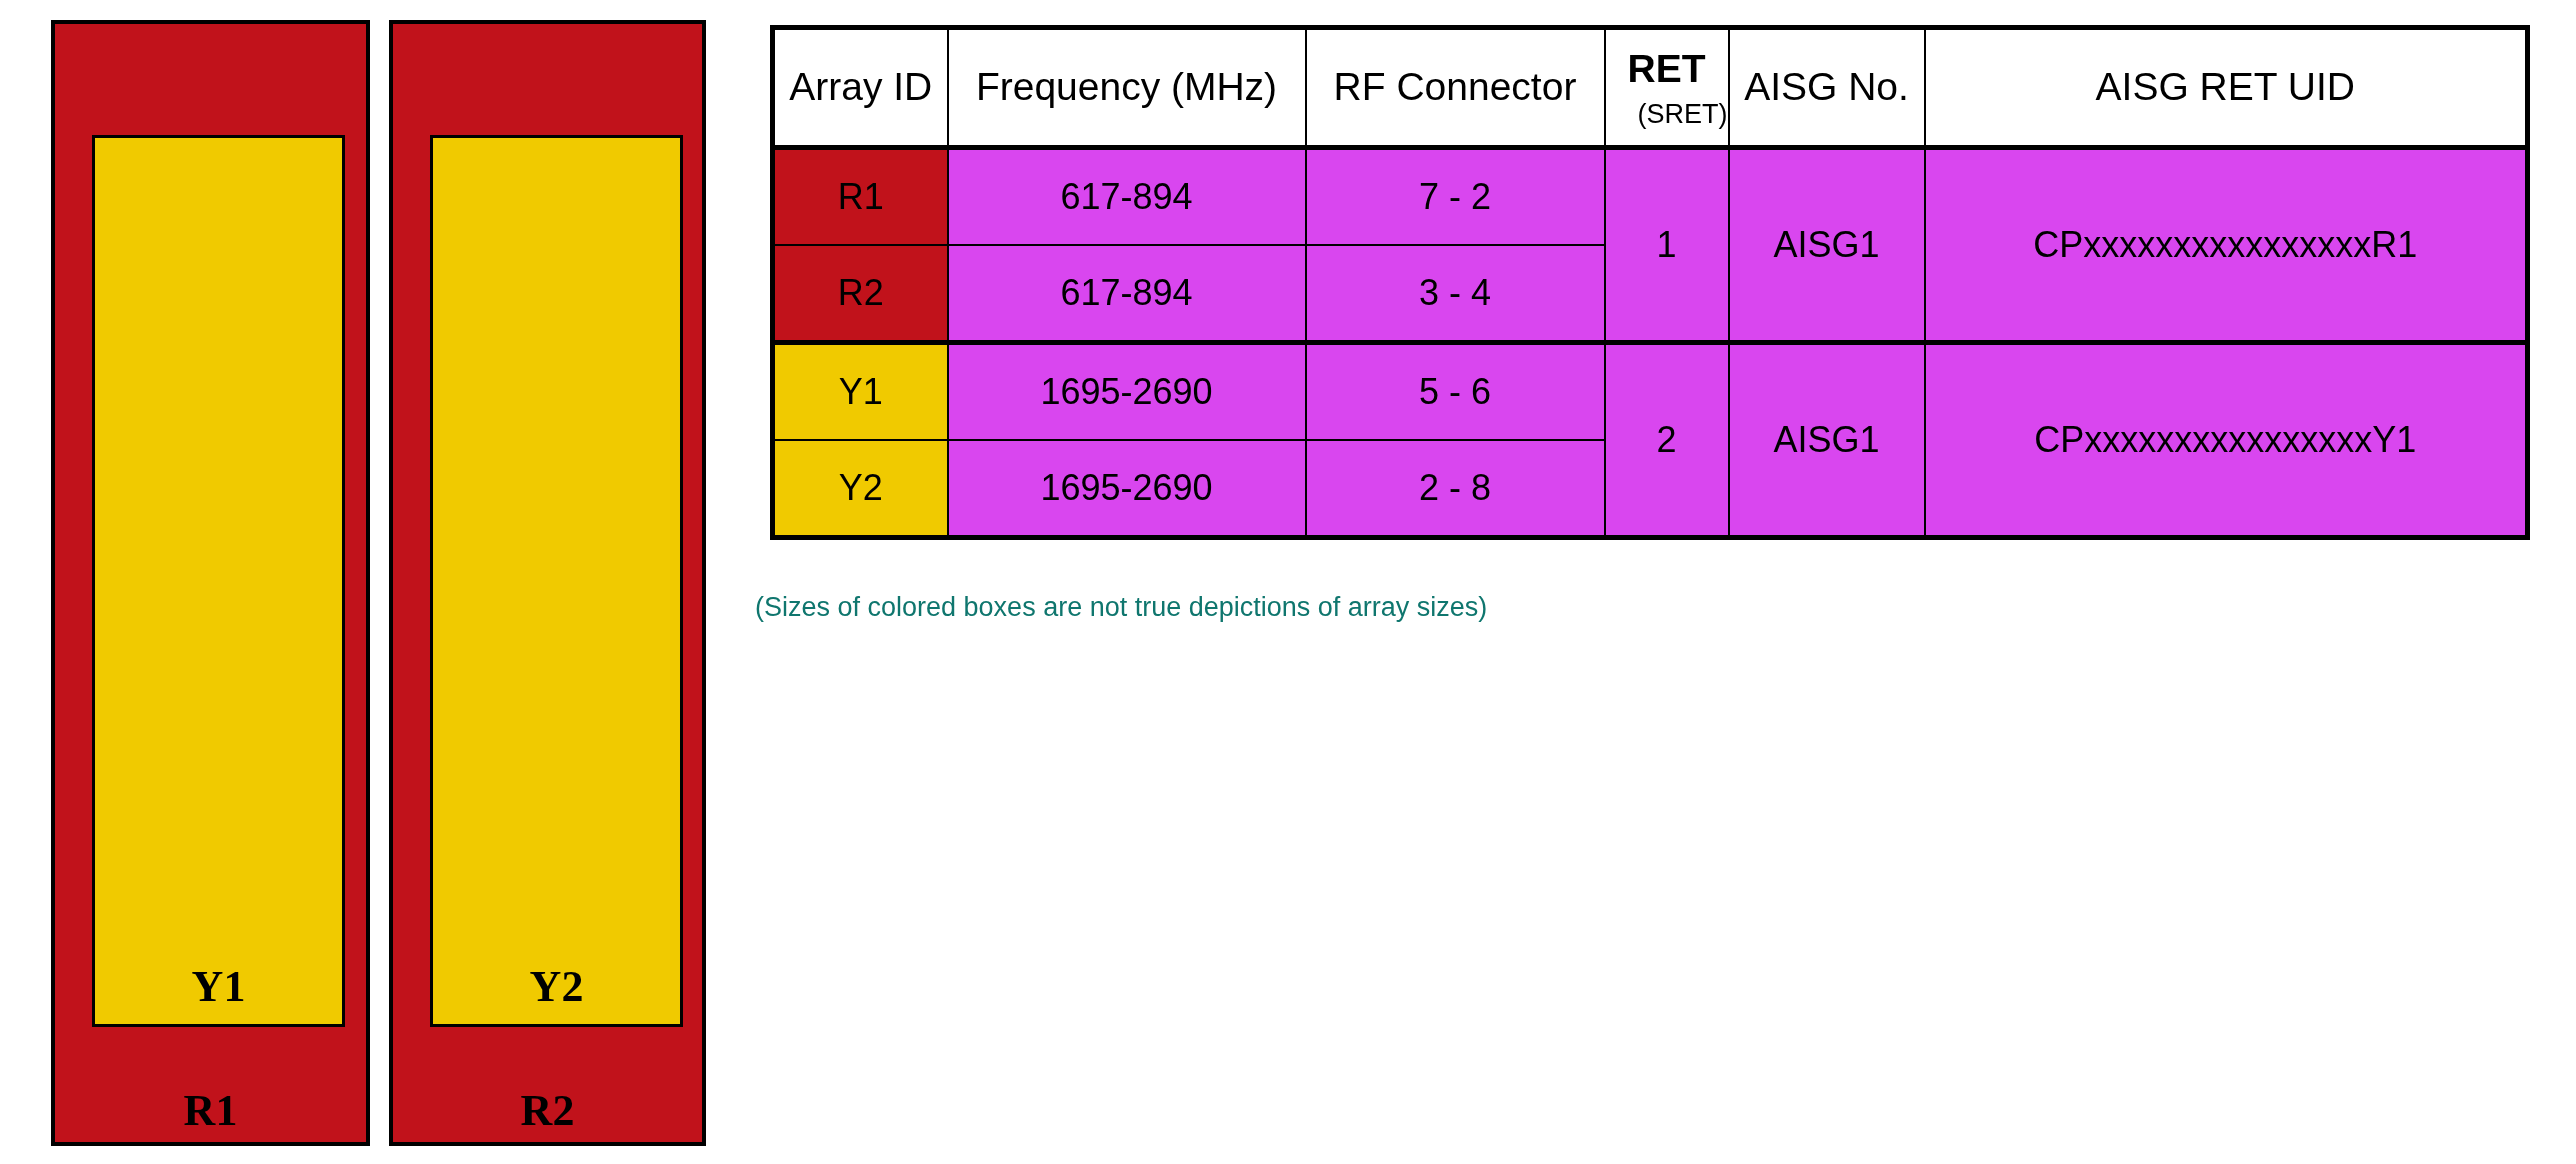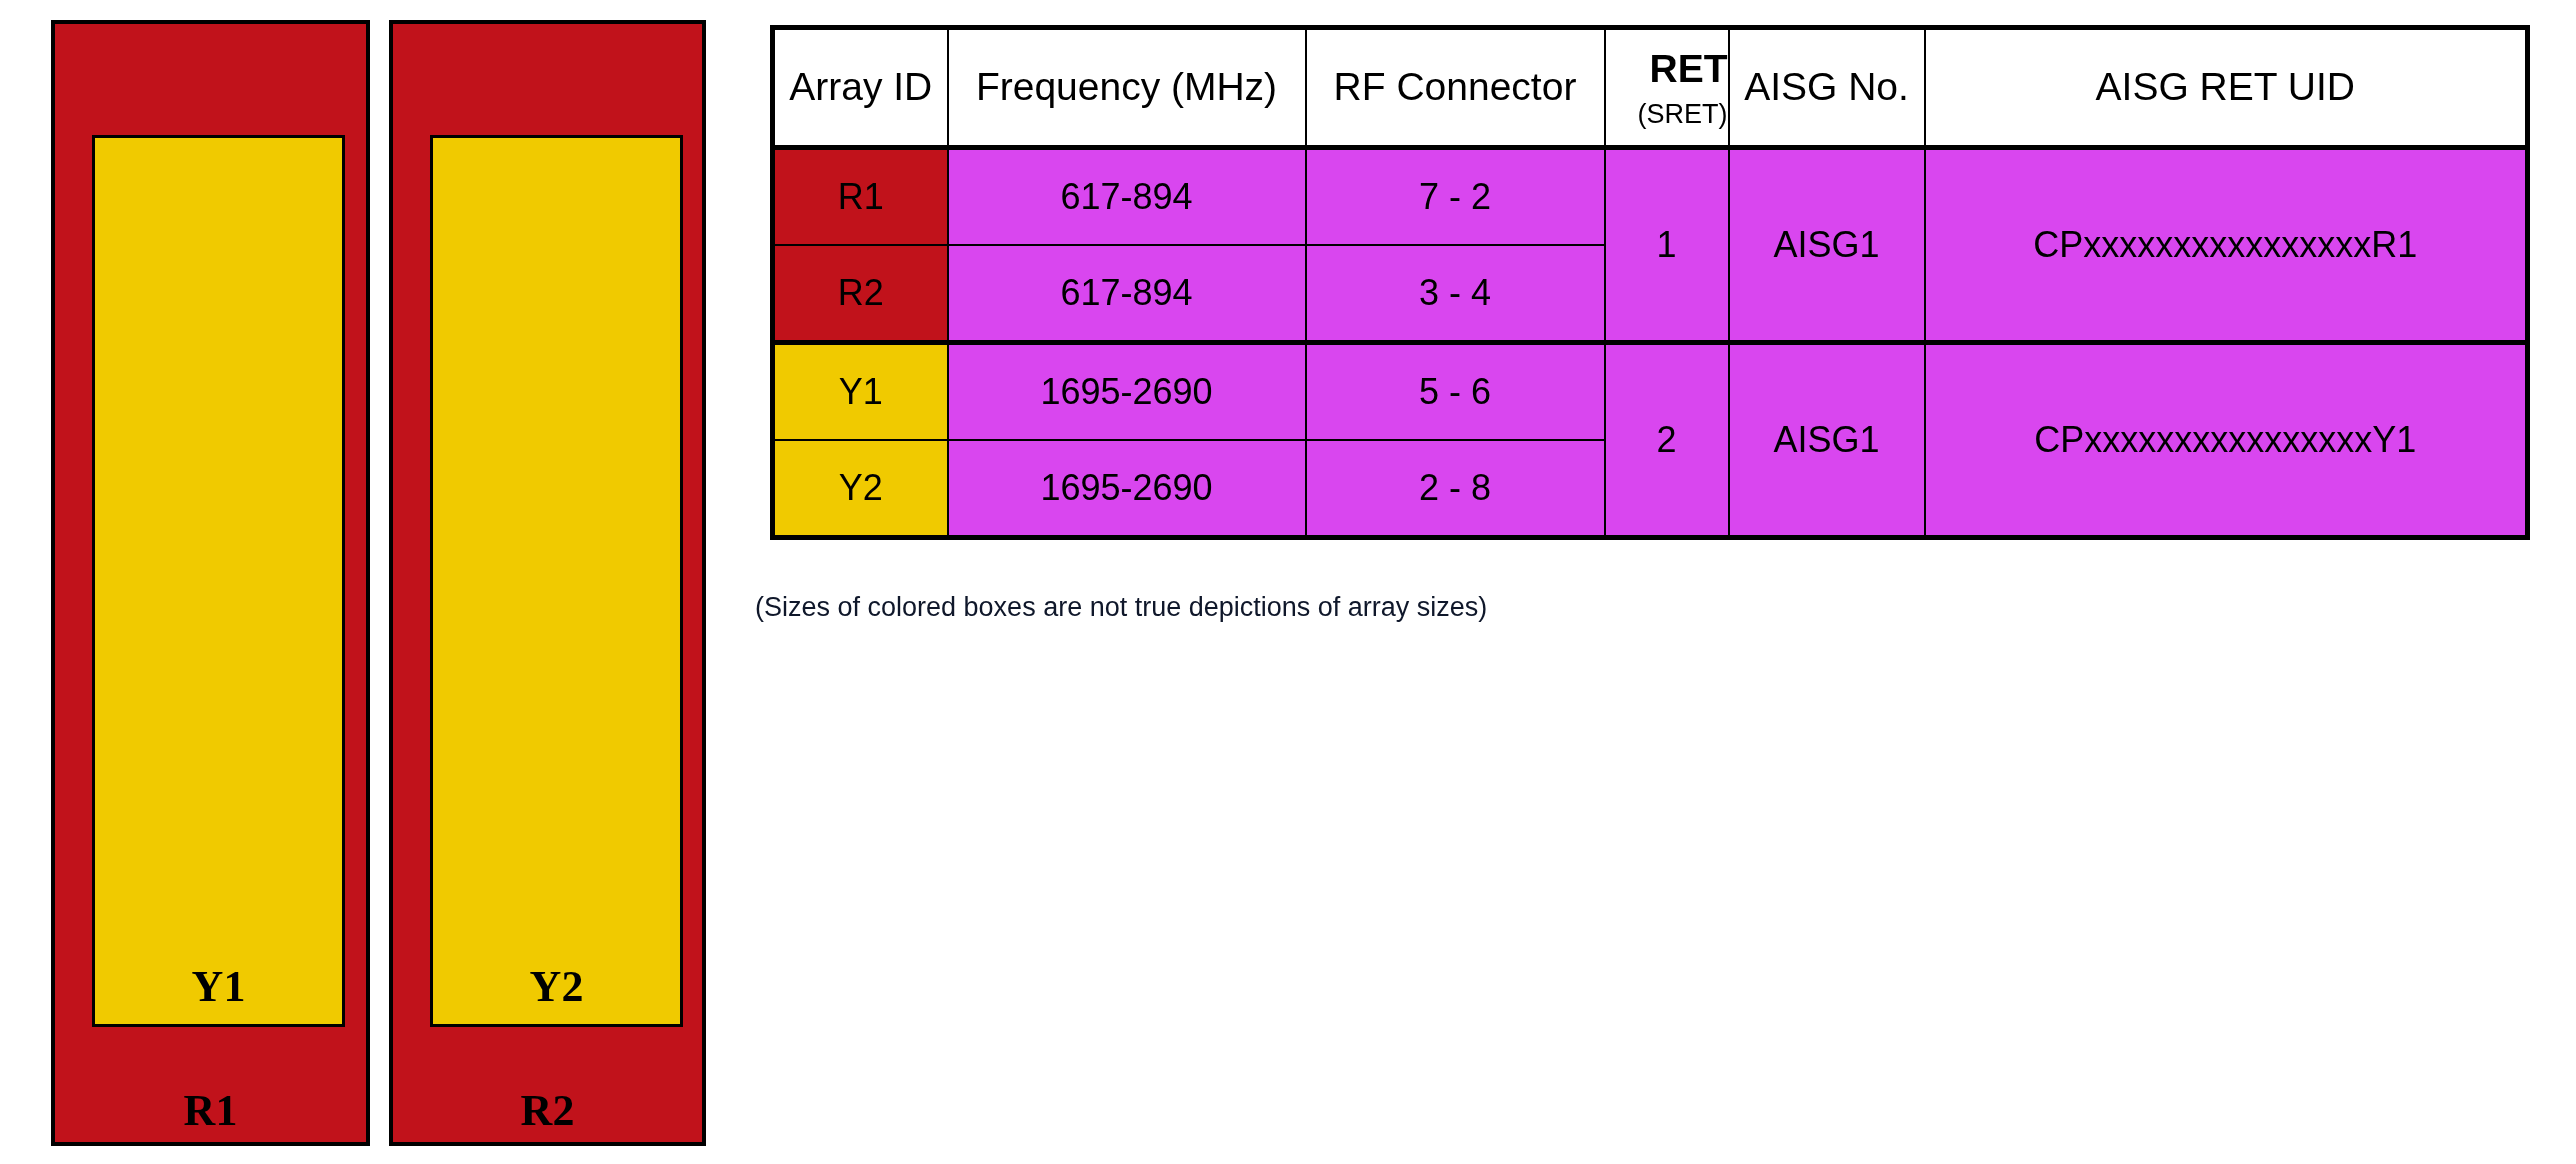--- a/index.html
+++ b/index.html
@@ -73,37 +73,36 @@
   table.spec td {
     font-size: 36px;
     height: 94px;
     background: #d946ef;
   }
   tr.group-start td { border-top-width: 5.3px; }
   th.ret-head .ret-main {
     font-weight: 700;
     font-size: 39px;
     line-height: 54px;
-    text-align: right;
   }
   th.ret-head .ret-sub {
     font-weight: 400;
     font-size: 27px;
     line-height: 37px;
     padding-left: 32px;
   }
   td.id-cell { color: #000; }
 
   
   .caption {
     position: absolute;
     left: 755px;
     top: 592px;
     font-size: 27px;
-    color: #0f172a;
+    color: #0f766e;
     white-space: nowrap;
   }
 </style>
 </head>
 <body>
 
 <div>
 
   <div class="array-outer first" style="background-color: rgb(193, 18, 27);">
     <div class="array-inner" style="background-color: rgb(240, 202, 0);">

